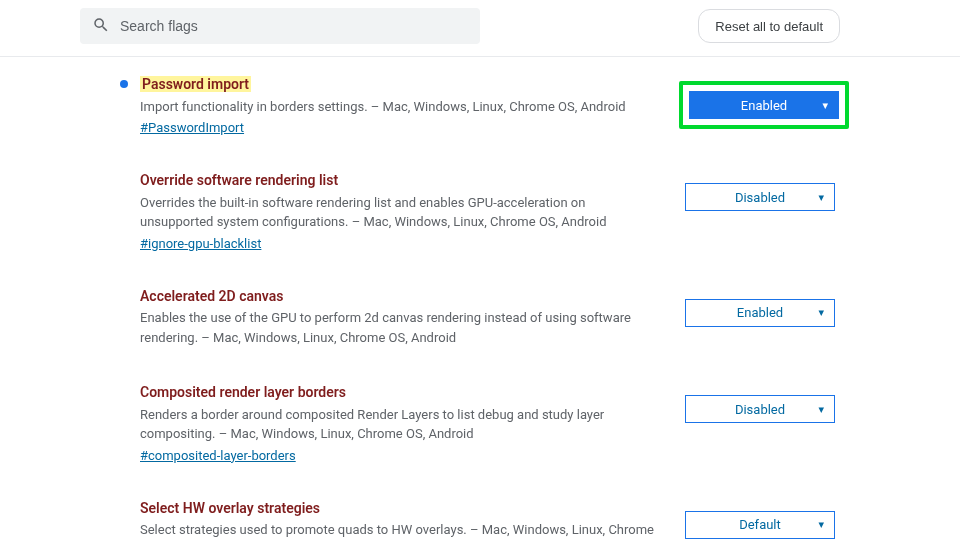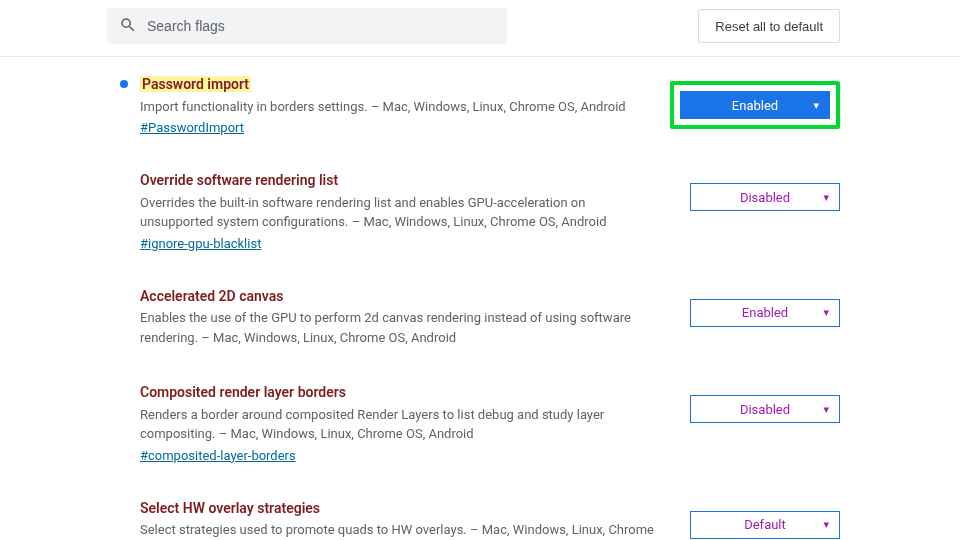--- a/index.html
+++ b/index.html
@@ -12,21 +12,21 @@
       height: 540px;
       overflow: hidden;
     }
     .header {
       display: flex;
       align-items: center;
       padding: 8px 0 12px 0;
       border-bottom: 1px solid #e8eaed;
     }
     .search-wrap {
-      margin-left: 107px;
+      margin-left: 80px;
       width: 400px;
       height: 36px;
       background: #f1f3f4;
       border-radius: 4px;
       display: flex;
       align-items: center;
       padding: 6px 12px;
     }
     .search-wrap svg {
       width: 18px;
@@ -44,21 +44,21 @@
       width: 100%;
     }
     .search-input::placeholder { color: #5f6368; }
     .reset-btn {
       margin-left: auto;
       margin-right: 120px;
       height: 34px;
       padding: 0 16px;
       background: #fff;
       border: 1px solid #dadce0;
-      border-radius: 2px;
+      border-radius: 12px;
       font-size: 13px;
       color: #3c4043;
       cursor: pointer;
     }
     .flags-list {
       padding-top: 18px;
     }
     .flag-row {
       display: flex;
       padding: 0 120px 36px 120px;
@@ -103,28 +103,27 @@
       margin-top: 4px;
       display: inline-block;
       cursor: pointer;
     }
     .flag-control {
       width: 155px;
       flex-shrink: 0;
       display: flex;
       align-items: flex-start;
       padding-top: 12px;
-      justify-content: flex-end;
     }
     .select-box {
       width: 150px;
       height: 28px;
       border: 1px solid #1a73e8;
       background: #fff;
-      color: #a21caf;
+      color: #0369a1;
       display: flex;
       align-items: center;
       justify-content: center;
       position: relative;
       font-size: 13px;
       cursor: pointer;
     }
     .select-box::after {
       content: '▾';
       position: absolute;

